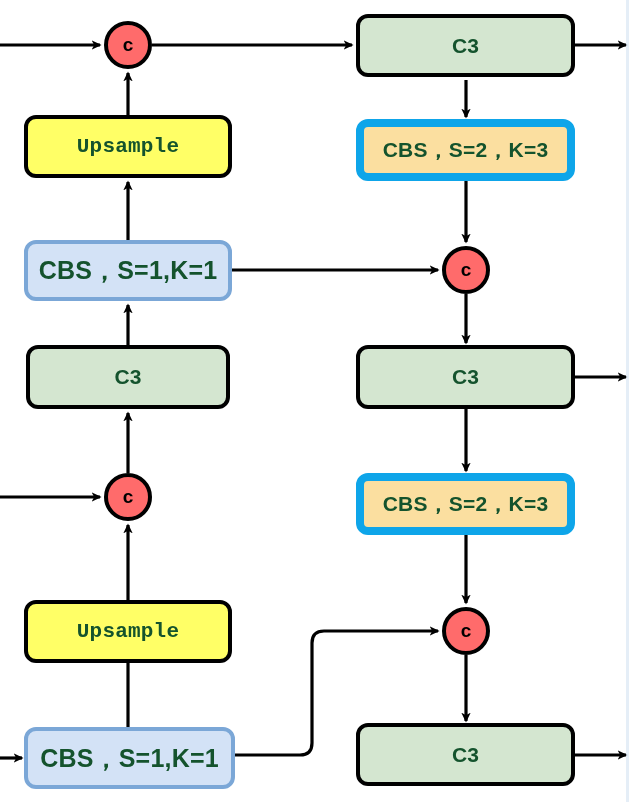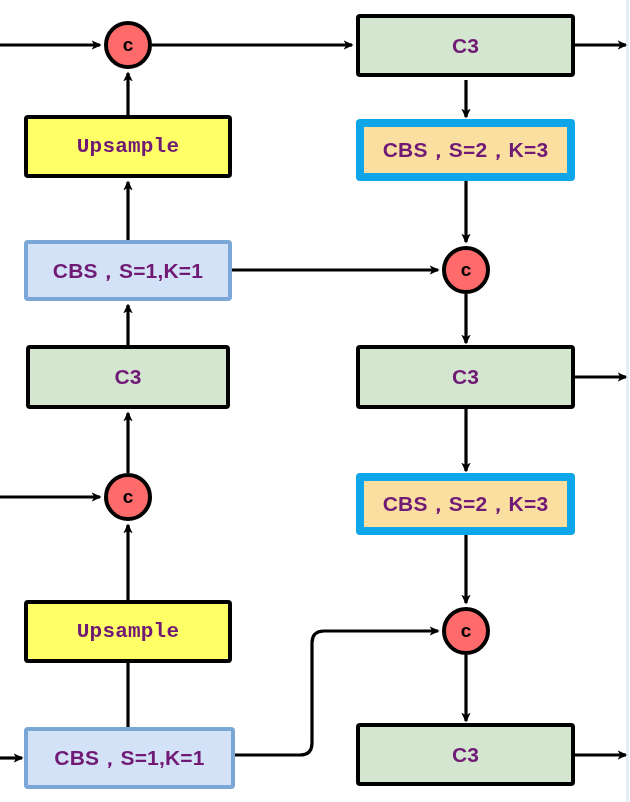--- a/index.html
+++ b/index.html
@@ -2,26 +2,26 @@
 <html><head>
 <meta charset="utf-8">
 <style>
   html,body{margin:0;padding:0;background:#ffffff;}
   body{width:630px;height:802px;overflow:hidden;
        font-family:"Liberation Sans","DejaVu Sans",sans-serif;}
   #stage{position:relative;width:630px;height:802px;background:#fff;}
   svg#wires{position:absolute;left:0;top:0;width:630px;height:802px;}
   .node{position:absolute;box-sizing:border-box;display:flex;
         align-items:center;justify-content:center;
-        border-radius:4px;text-align:center;
-        font-weight:700;color:#701a75;letter-spacing:.2px;white-space:pre;}
+        border-radius:12px;text-align:center;
+        font-weight:700;color:#14532d;letter-spacing:.2px;white-space:pre;}
   .n-green{background:#d4e6d0;border:4px solid #000;font-size:21px;}
   .n-yellow{background:#ffff66;border:4px solid #000;font-size:21px;font-family:Liberation Mono, monospace;}
   .n-orange{background:#fbdfa0;border:8px solid #0ea5e9;font-size:21px;}
-  .n-blue{background:#d3e2f6;border:4px solid #7ba7d7;font-size:21px;}
+  .n-blue{background:#d3e2f6;border:4px solid #7ba7d7;font-size:25px;}
   .concat{position:absolute;box-sizing:border-box;width:48px;height:48px;
           border-radius:50%;background:#ff6b6b;border:4px solid #000;
           display:flex;align-items:center;justify-content:center;
           font-size:19px;font-weight:700;color:#000;z-index:3;}
   .edge-strip{position:absolute;top:0;width:3px;height:802px;
               background:#cfe0f0;opacity:.55;}
 </style>
 </head>
 <body>
 

